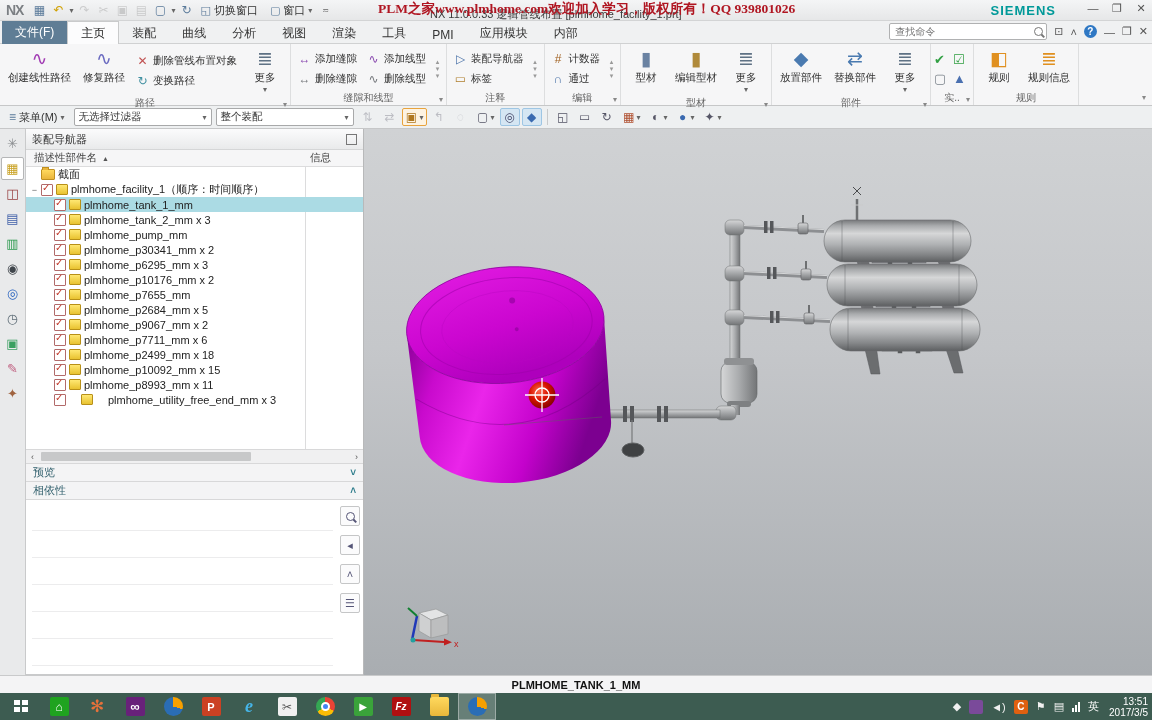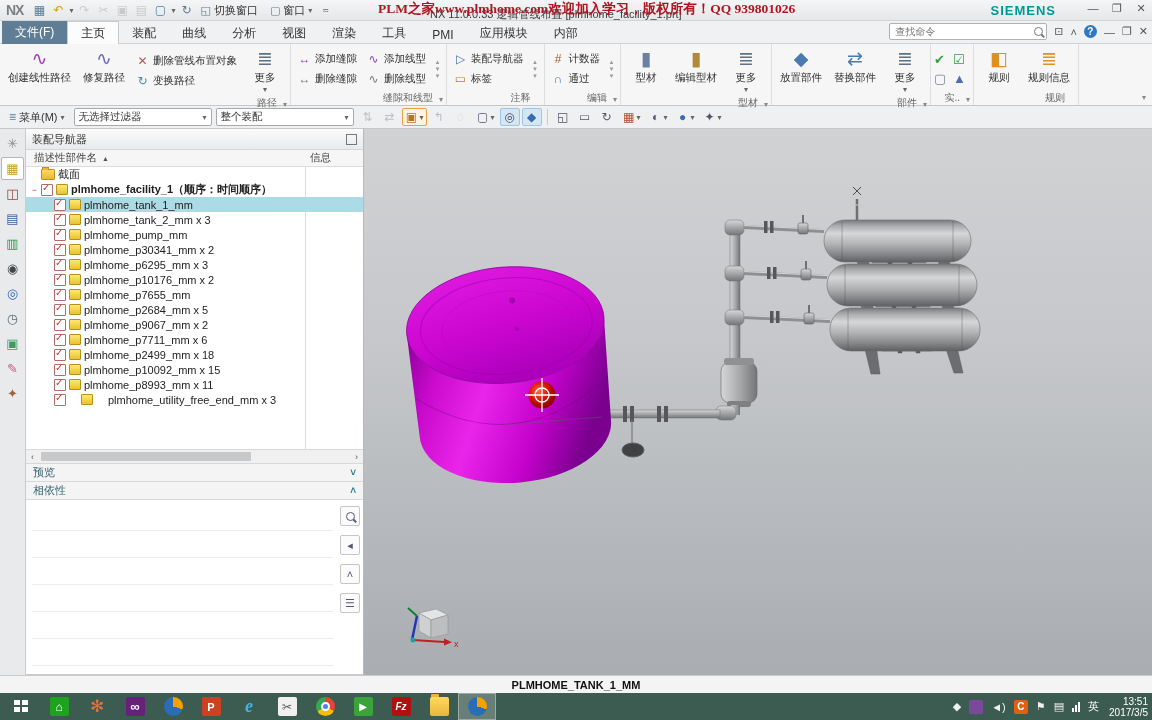--- a/index.html
+++ b/index.html
@@ -33,21 +33,21 @@
   .searchbox input{border:none;outline:none;flex:1;font-size:10px;color:#999;background:transparent;font-family:inherit;}
   .mag{width:7px;height:7px;border:1.5px solid #777;border-radius:50%;position:relative;flex:0 0 auto;}
   .mag::after{content:"";position:absolute;width:4px;height:1.5px;background:#777;transform:rotate(45deg);left:6px;top:7px;}
   .help-ic{width:13px;height:13px;border-radius:50%;background:#2f78c4;color:#fff;font-size:10px;font-weight:bold;text-align:center;line-height:13px;}
   .tr-gi{font-size:11px;color:#555;}
 
   
   .ribbon{height:61px;background:#f6f6f7;border-bottom:1px solid #c6c7c8;display:flex;flex:0 0 61px;position:relative;}
   .rgroup{display:flex;flex-direction:column;border-right:1px solid #dddedf;padding:2px 3px 0;}
   .rg-content{flex:1;display:flex;align-items:stretch;gap:2px;}
-  .rg-label{height:14px;font-size:10px;color:#666;text-align:right;position:relative;padding:0 10px;}
+  .rg-label{height:14px;font-size:10px;color:#666;text-align:center;position:relative;padding:0 10px;}
   .rg-label .launch{position:absolute;right:0;bottom:1px;font-size:8px;color:#888;}
   .rbtn-big{display:flex;flex-direction:column;align-items:center;justify-content:flex-start;padding:1px 4px;border:1px solid transparent;border-radius:2px;min-width:34px;}
   .rbtn-big .gi{font-size:19px;line-height:22px;height:22px;}
   .rbtn-big .lb{font-size:10.5px;color:#333;white-space:nowrap;margin-top:1px;}
   .rbtn-sm{display:flex;align-items:center;gap:4px;padding:0 3px;height:15px;border:1px solid transparent;border-radius:2px;}
   .rbtn-sm .gi{font-size:12px;width:13px;text-align:center;}
   .rbtn-sm .lb{font-size:10.5px;color:#333;white-space:nowrap;}
   .rcol{display:flex;flex-direction:column;justify-content:center;gap:3px;}
   .rarrows{display:flex;flex-direction:column;justify-content:center;gap:1px;width:11px;align-items:center;}
   .rarrows span{font-size:7px;color:#999;line-height:6px;}
@@ -494,21 +494,21 @@
       <div class="tree" id="tree">
         <div class="info-div"></div>
       <div class="trow" style="padding-left: 14px;">
             <span class="folder"></span>
             <span>截面</span>
           </div>
           <div class="trow" style="padding-left: 4px;">
             <span class="expander">−</span>
             <span class="cbx"></span>
             <span class="pbox"></span>
-            <span style="font-weight: bold;">plmhome_facility_1（顺序：时间顺序）</span>
+            <span style="font-weight: normal;">plmhome_facility_1（顺序：时间顺序）</span>
           </div>
           <div class="trow sel" style="padding-left: 26px;">
             <span class="cbx"></span>
             <span class="pbox"></span>
             <span>plmhome_tank_1_mm</span>
           </div>
           <div class="trow" style="padding-left: 26px;">
             <span class="cbx"></span>
             <span class="pbox"></span>
             <span>plmhome_tank_2_mm x 3</span>

